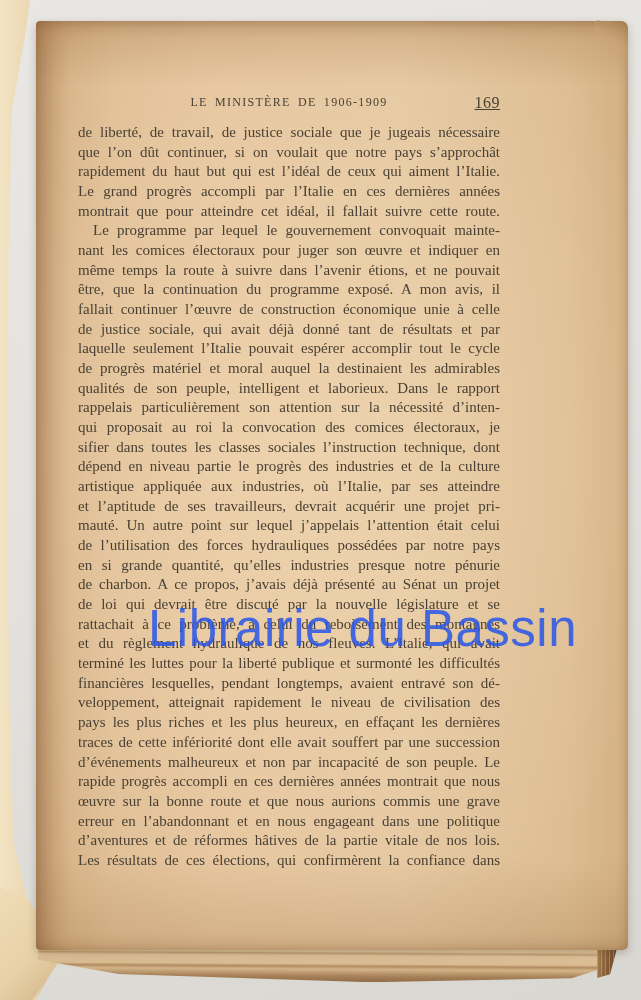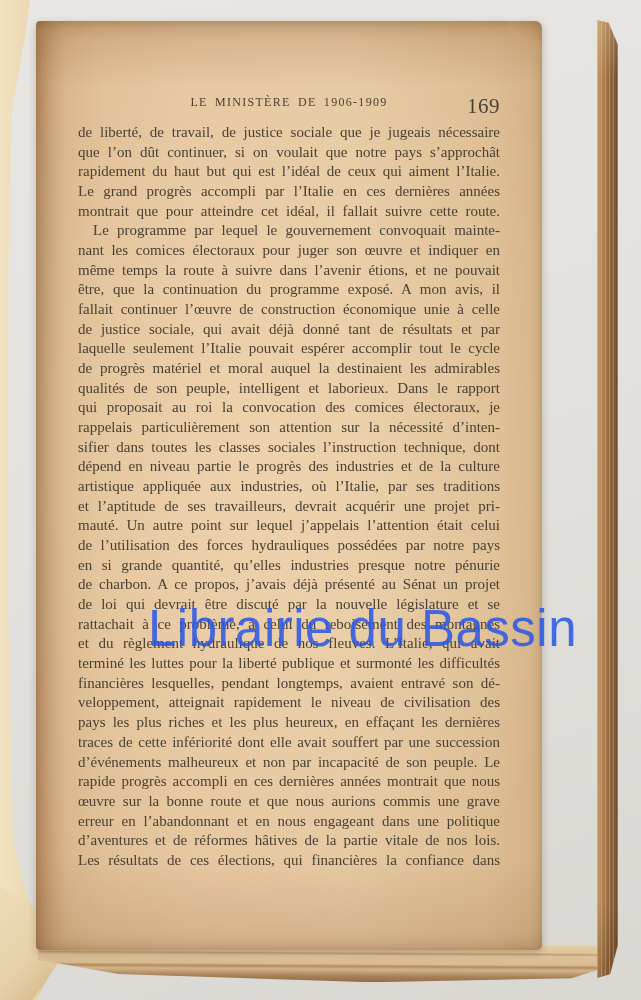--- a/index.html
+++ b/index.html
@@ -38,21 +38,21 @@
   .fore-edge{
     position:absolute;left:597px;top:20px;width:21px;height:958px;
     background:
       repeating-linear-gradient(90deg,rgba(255,224,175,0.28) 0 1px,rgba(0,0,0,0) 1px 4px),
       linear-gradient(180deg,rgba(255,230,190,0.25) 0%,rgba(0,0,0,0) 6%,rgba(0,0,0,0) 92%,rgba(60,35,15,0.3) 100%),
       linear-gradient(90deg,#c69a63 0%,#ac7f4c 30%,#926740 62%,#7d5532 88%,#6d4929 100%);
     clip-path:polygon(0 0,55% 0.3%,100% 2.6%,100% 96.5%,62% 99.6%,0 100%);
   }
   
   .page{
-    position:absolute;left:36px;top:21px;width:506px;height:929px;
+    position:absolute;left:36px;top:21px;width:592px;height:929px;
     background:
       radial-gradient(120% 85% at 44% 46%,rgba(255,238,205,0.30) 0%,rgba(255,238,205,0) 62%),
       linear-gradient(180deg,rgba(150,100,55,0.28) 0%,rgba(150,100,55,0) 7%,rgba(150,100,55,0) 90%,rgba(140,95,50,0.22) 100%),
       linear-gradient(90deg,#c79d72 0%,#d9b68c 6%,#e0bf96 13%,#e5c59e 30%,#e5c8a1 62%,#ddbd93 90%,#d3b085 100%);
     border-radius:4px 7px 5px 4px;
     box-shadow:
       0 3px 8px rgba(60,45,25,0.25),
       inset 16px 0 26px -12px rgba(110,70,35,0.45),
       inset -5px 0 12px -6px rgba(120,80,40,0.30),
       inset 0 9px 16px -9px rgba(120,80,40,0.40),
@@ -65,21 +65,21 @@
     border-radius:0 7px 0 0;
   }
   .header{position:absolute;left:42px;top:74px;width:422px;height:20px;}
   .running-title{
     display:block;text-align:center;
     font-size:12px;letter-spacing:1.3px;word-spacing:3px;
     color:var(--ink,#4a4134);
   }
   .page-number{
     position:absolute;right:0;top:-1px;
-    font-size:21px;letter-spacing:0.5px;color:var(--ink,#4a4134);
+    font-size:16px;letter-spacing:0.5px;color:var(--ink,#4a4134);text-decoration:underline;
   }
   .body-text{
     position:absolute;left:42px;top:102px;width:422px;
     color:var(--ink,#4a4134);
     font-size:15px;line-height:19.68px;
   }
   .line{
     text-align:justify;text-align-last:justify;
     height:19.68px;overflow:hidden;word-spacing:-0.5px;
   }
@@ -118,42 +118,42 @@
         <div class="line">montrait que pour atteindre cet idéal, il fallait suivre cette route.</div>
         <div class="line indent">Le programme par lequel le gouvernement convoquait mainte-</div>
         <div class="line">nant les comices électoraux pour juger son œuvre et indiquer en</div>
         <div class="line">même temps la route à suivre dans l’avenir étions, et ne pouvait</div>
         <div class="line">être, que la continuation du programme exposé. A mon avis, il</div>
         <div class="line">fallait continuer l’œuvre de construction économique unie à celle</div>
         <div class="line">de justice sociale, qui avait déjà donné tant de résultats et par</div>
         <div class="line">laquelle seulement l’Italie pouvait espérer accomplir tout le cycle</div>
         <div class="line">de progrès matériel et moral auquel la destinaient les admirables</div>
         <div class="line">qualités de son peuple, intelligent et laborieux. Dans le rapport</div>
+        <div class="line">rappelais particulièrement son attention sur la nécessité d’inten-</div>
         <div class="line">qui proposait au roi la convocation des comices électoraux, je</div>
-        <div class="line">rappelais particulièrement son attention sur la nécessité d’inten-</div>
         <div class="line">sifier dans toutes les classes sociales l’instruction technique, dont</div>
         <div class="line">dépend en niveau partie le progrès des industries et de la culture</div>
-        <div class="line">artistique appliquée aux industries, où l’Italie, par ses traditions</div>
+        <div class="line">artistique appliquée aux industries, où l’Italie, par ses atteindre</div>
         <div class="line">et l’aptitude de ses travailleurs, devrait acquérir une projet pri-</div>
         <div class="line">mauté. Un autre point sur lequel j’appelais l’attention était celui</div>
         <div class="line">de l’utilisation des forces hydrauliques possédées par notre pays</div>
         <div class="line">en si grande quantité, qu’elles industries presque notre pénurie</div>
         <div class="line">de charbon. A ce propos, j’avais déjà présenté au Sénat un projet</div>
         <div class="line">de loi qui devrait être discuté par la nouvelle législature et se</div>
         <div class="line">rattachait à ce problème, à celui du reboisement des montagnes</div>
         <div class="line">et du règlement hydraulique de nos fleuves. L’Italie, qui avait</div>
         <div class="line">terminé les luttes pour la liberté publique et surmonté les difficultés</div>
         <div class="line">financières lesquelles, pendant longtemps, avaient entravé son dé-</div>
         <div class="line">veloppement, atteignait rapidement le niveau de civilisation des</div>
         <div class="line">pays les plus riches et les plus heureux, en effaçant les dernières</div>
         <div class="line">traces de cette infériorité dont elle avait souffert par une succession</div>
         <div class="line">d’événements malheureux et non par incapacité de son peuple. Le</div>
         <div class="line">rapide progrès accompli en ces dernières années montrait que nous</div>
         <div class="line">œuvre sur la bonne route et que nous aurions commis une grave</div>
         <div class="line">erreur en l’abandonnant et en nous engageant dans une politique</div>
         <div class="line">d’aventures et de réformes hâtives de la partie vitale de nos lois.</div>
-        <div class="line">Les résultats de ces élections, qui financières la confiance dans</div>
+        <div class="line">Les résultats de ces élections, qui confirmèrent la confiance dans</div>
       </div>
   </div>
 
   <div class="watermark">Librairie du Bassin</div>
 
 </div>
 
 </body></html>

